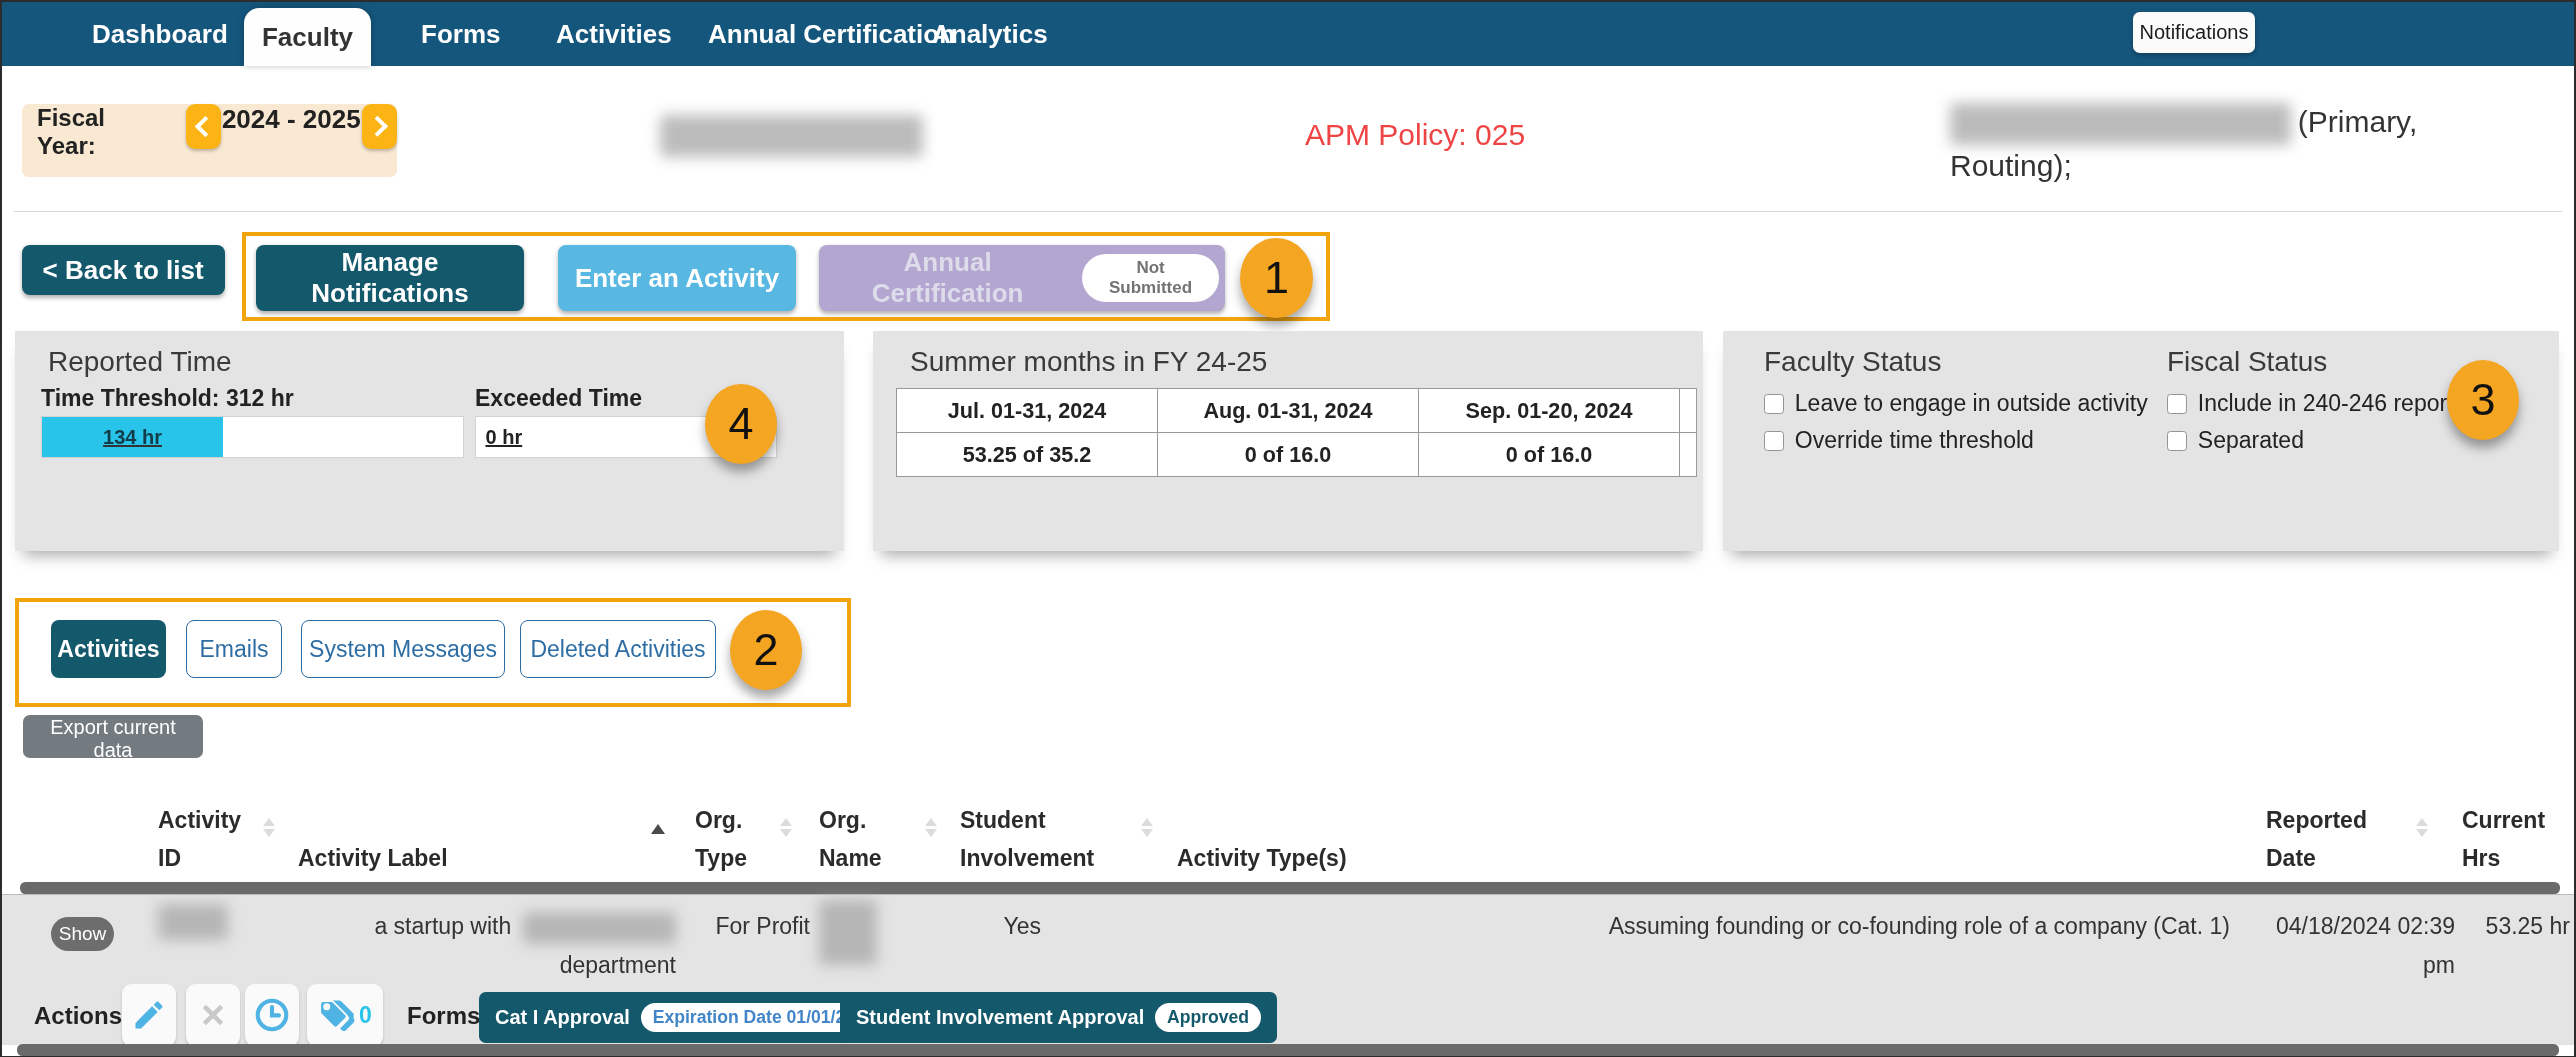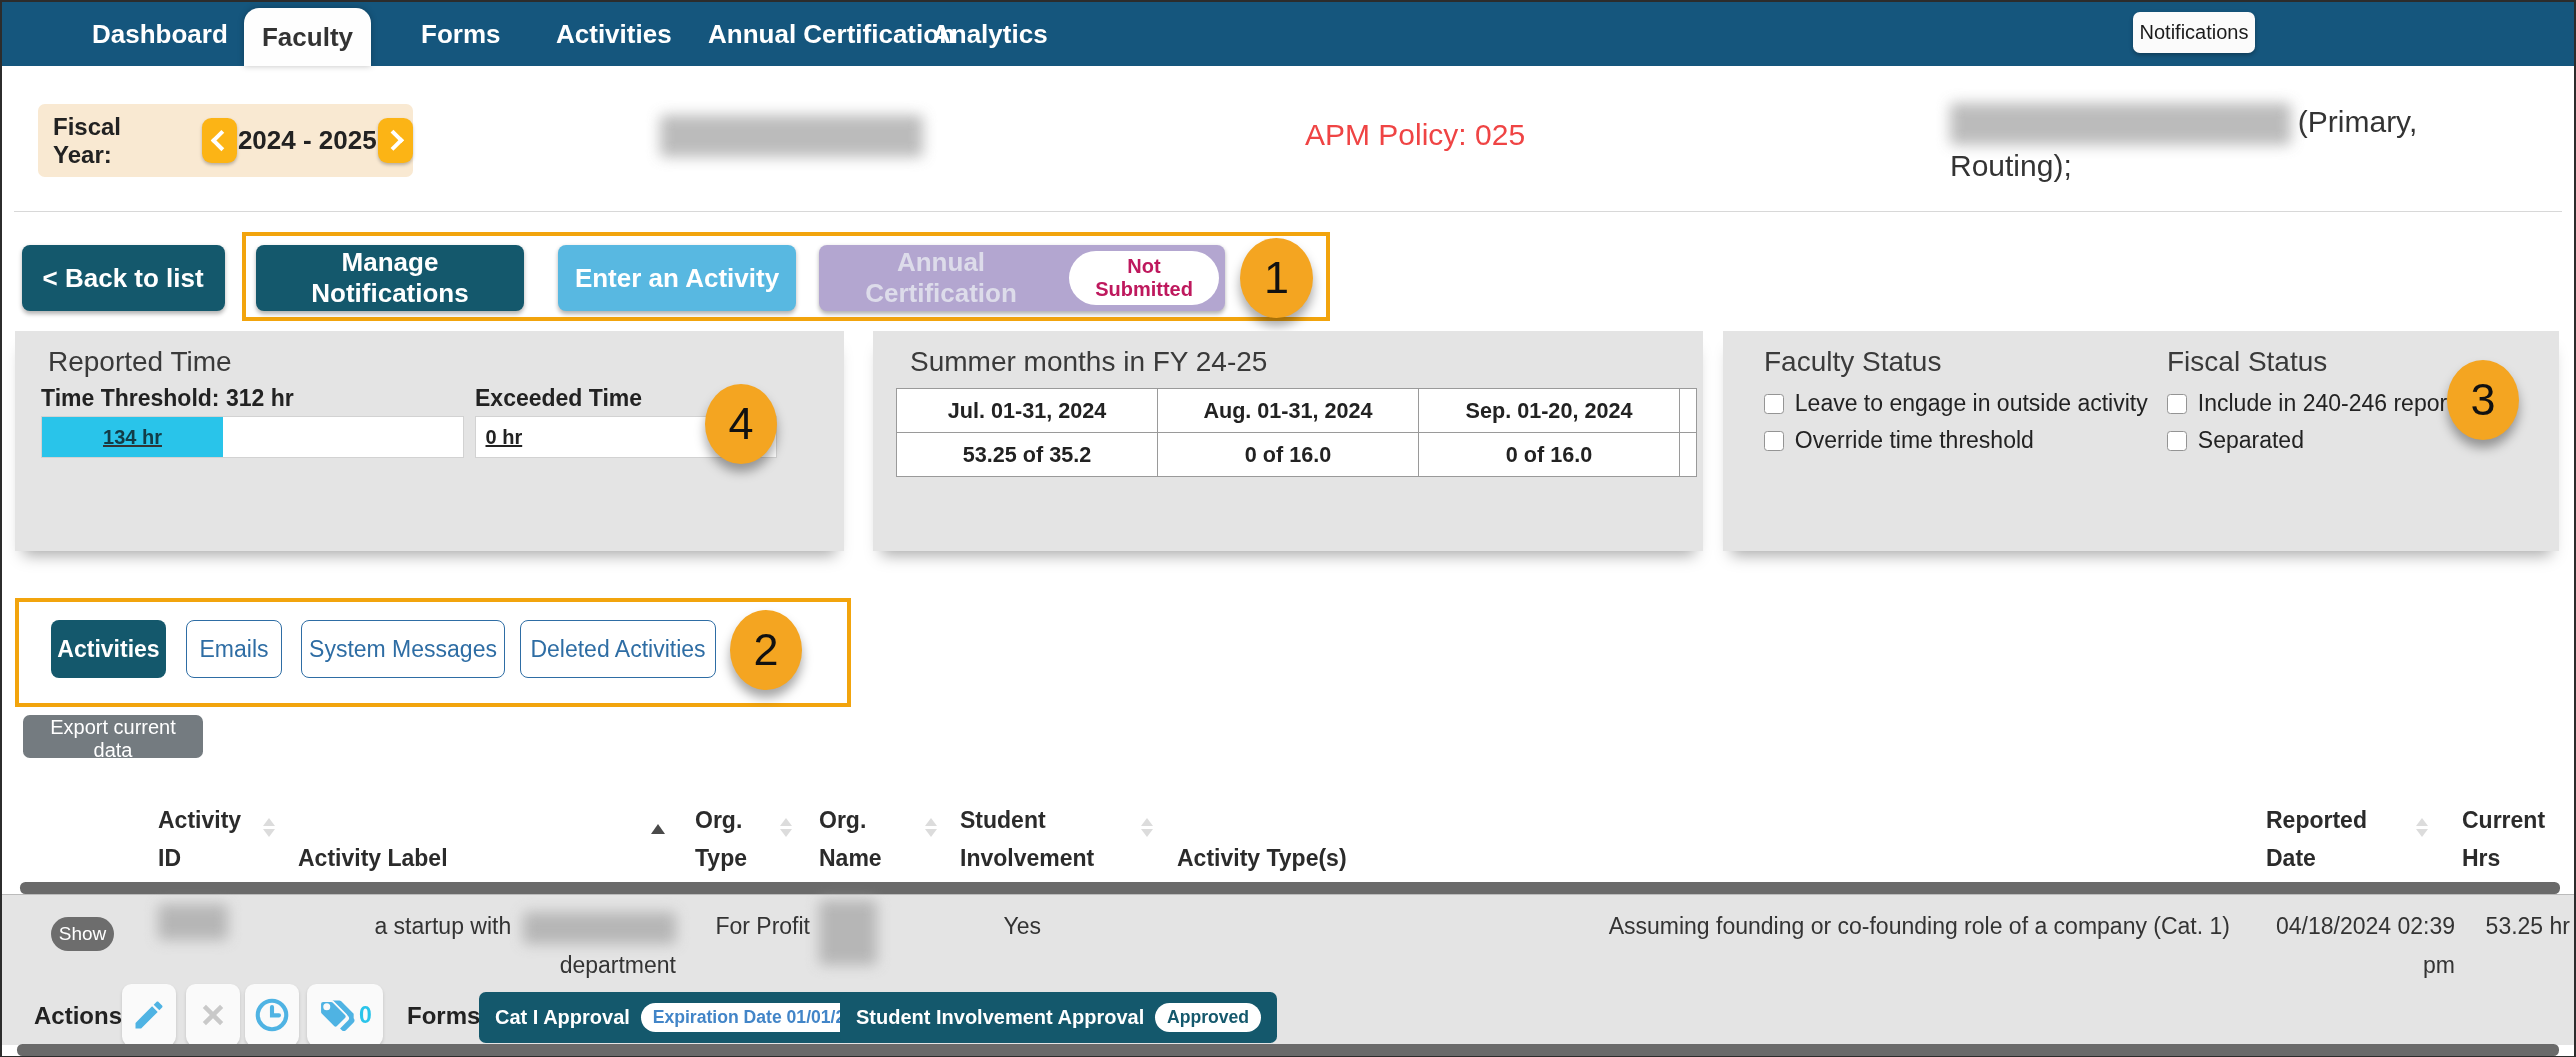--- a/index.html
+++ b/index.html
@@ -15,21 +15,21 @@
   .nav-tab-active{position:absolute;left:242px;top:6px;width:127px;height:58px;
             background:#fefefe;border-radius:15px 15px 0 0;text-align:center;
             line-height:58px;color:#333;font-size:26px;font-weight:bold;
             box-shadow:0 0 6.8px rgba(0,0,0,.25);}
   .notif-btn{position:absolute;left:2131px;top:10px;width:122px;height:41px;
             background:#fbfbfb;border:none;border-radius:6.8px;font-size:20px;
             color:#1b1b1b;font-family:inherit;cursor:pointer;box-shadow:0 2px 4px rgba(0,0,0,.3);}
 
   
   .fy-bar{position:absolute;left:20px;top:102px;width:375px;height:73px;
-          background:#F9E9D2;border-radius:6.8px;display:flex;align-items:center;margin-left:16px;}
+          background:#F9E9D2;border-radius:6.8px;display:flex;}
   .fy-label{font-size:24px;font-weight:bold;color:#222;margin-left:15px;}
   .fy-btn{width:35px;height:45px;border:none;border-radius:9.5px;background:#FCB415;
           margin-left:16px;cursor:pointer;display:flex;align-items:center;justify-content:center;
           box-shadow:0 2px 3.4px rgba(0,0,0,.25);}
   .chev{width:10.8px;height:10.8px;border-left:4.7px solid #fff;border-bottom:4.7px solid #fff;}
   .chev.left{transform:rotate(45deg);margin-left:4px;}
   .chev.right{transform:rotate(225deg);margin-right:4px;}
   .fy-value{font-size:26px;font-weight:bold;color:#222;width:142px;text-align:center;}
   .redact{background:#ababab;filter:blur(6.8px);opacity:.8;border-radius:4px;}
   .apm{position:absolute;left:1303px;top:116px;font-size:30px;color:#ef4444;}
@@ -130,29 +130,29 @@
     </button>
   </div>
 
   <div class="redact abs" style="left:658px;top:113px;width:263px;height:42px;"></div>
   <div class="apm">APM Policy: 025</div>
   <div class="affil">
     <span class="redact"></span><span>(Primary, Routing);</span>
   </div>
   <div class="hdr-divider"></div>
 
-  <button class="btn btn-teal abs" style="left:19.6px;top:243px;width:203px;height:66px;">&lt; Back to list</button>
+  <button class="btn btn-teal abs" style="left:19.6px;top:243px;width:203px;height:50px;">&lt; Back to list</button>
 
   <div class="hl-box" style="left:240px;top:230px;width:1080px;height:81px;"></div>
 
   <button class="btn btn-teal abs" style="left:254px;top:243px;width:268px;height:66px;">Manage Notifications</button>
   <button class="btn btn-blue abs" style="left:556px;top:243px;width:238px;height:66px;">Enter an Activity</button>
   <button class="btn btn-lav abs" style="left:817px;top:243px;width:406px;height:66px;display:flex;align-items:center;justify-content:center;gap:12px;">
     <span>Annual Certification</span>
-    <span class="pill-badge" style="color:#be185d;font-size:20px;padding:4px 10.8px;">Not Submitted</span>
+    <span class="pill-badge" style="color:#737373;font-size:17px;padding:4px 10.8px;">Not Submitted</span>
   </button>
   <div class="ann" style="left:1238px;top:236px;width:73px;height:80px;">1</div>
 
   <section class="card" style="left:13px;width:829px;">
     <div class="card-title" style="left:33px;top:15px;">Reported Time</div>
     <div class="lbl-bold" style="left:26px;top:54px;">Time Threshold: 312 hr</div>
     <div class="lbl-bold" style="left:460px;top:54px;">Exceeded Time</div>
     <div class="bar" style="left:26px;top:85px;width:423px;height:42px;">
       <div class="bar-fill" style="width:43%">
         <span>134 hr</span>

